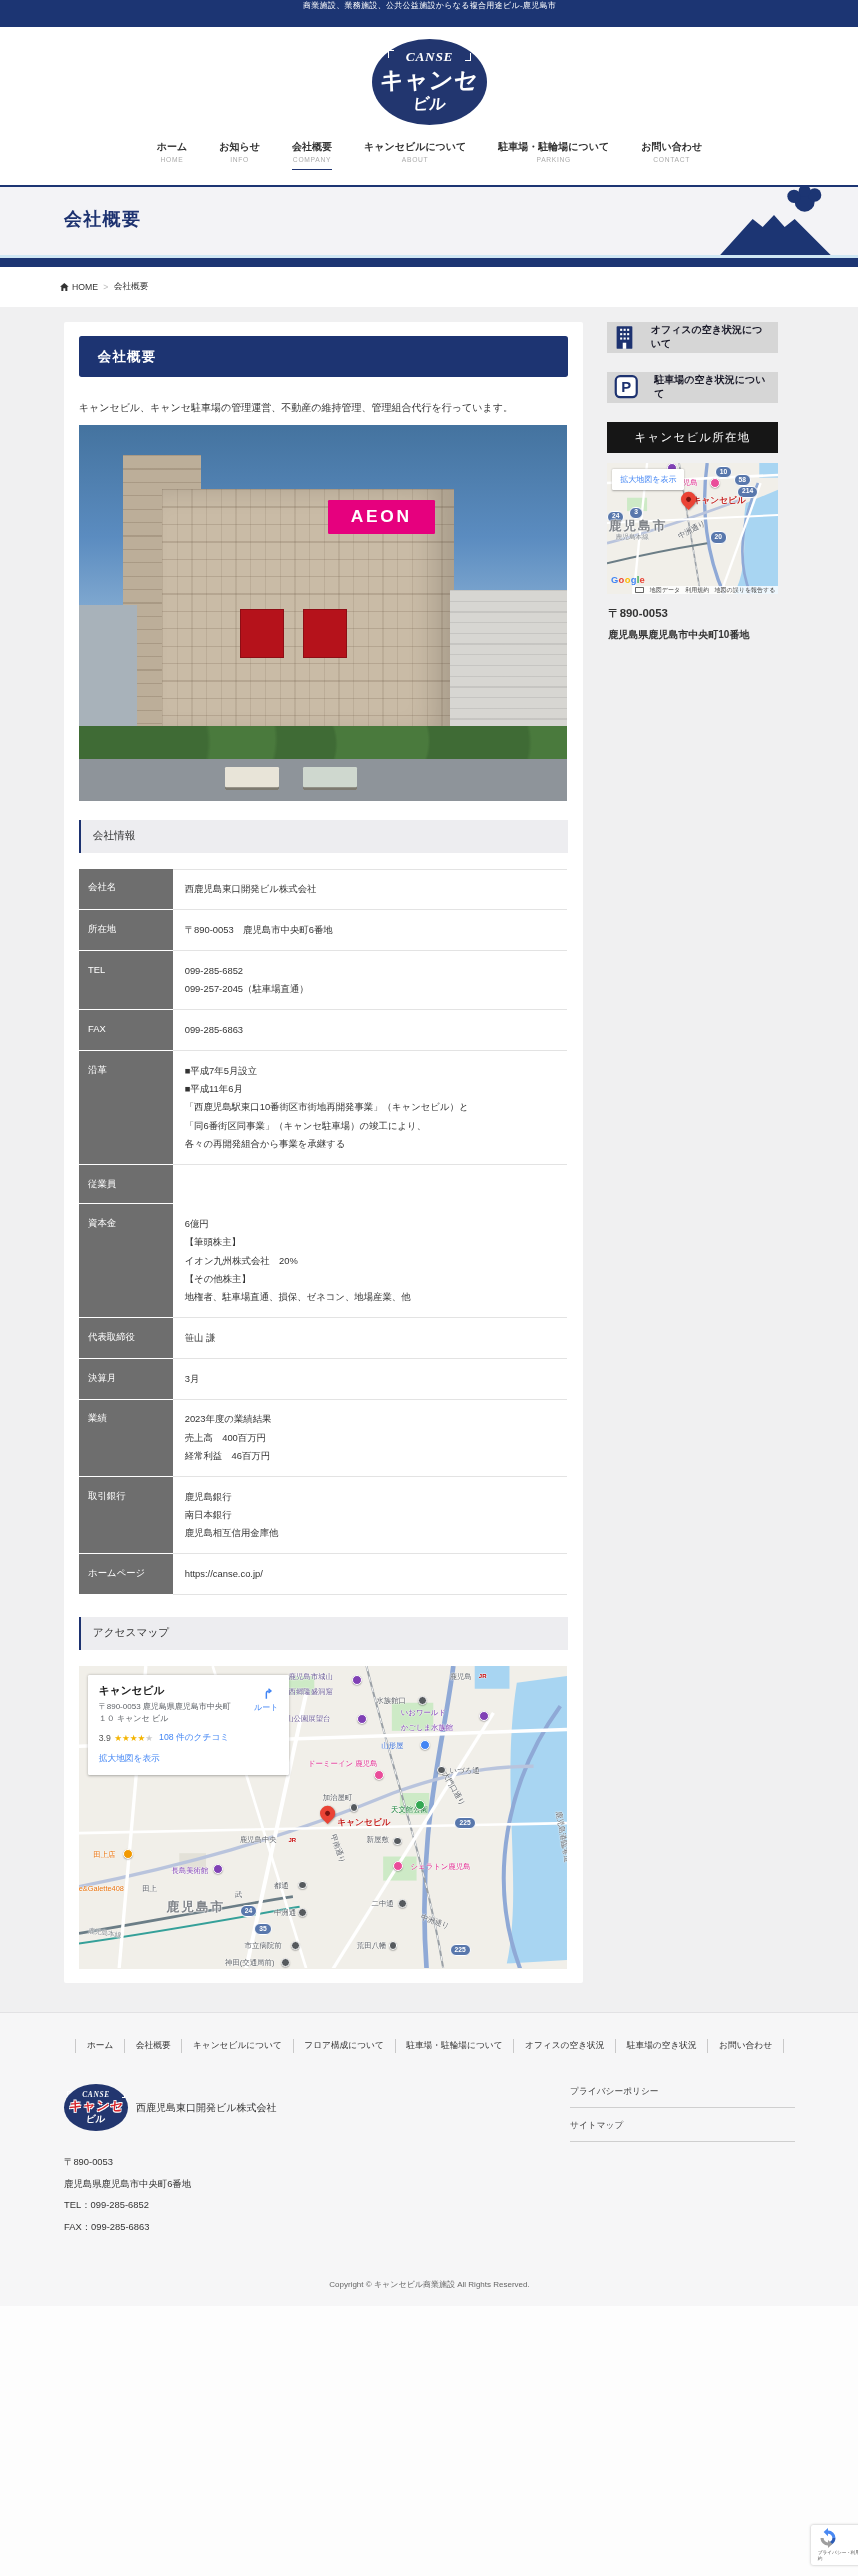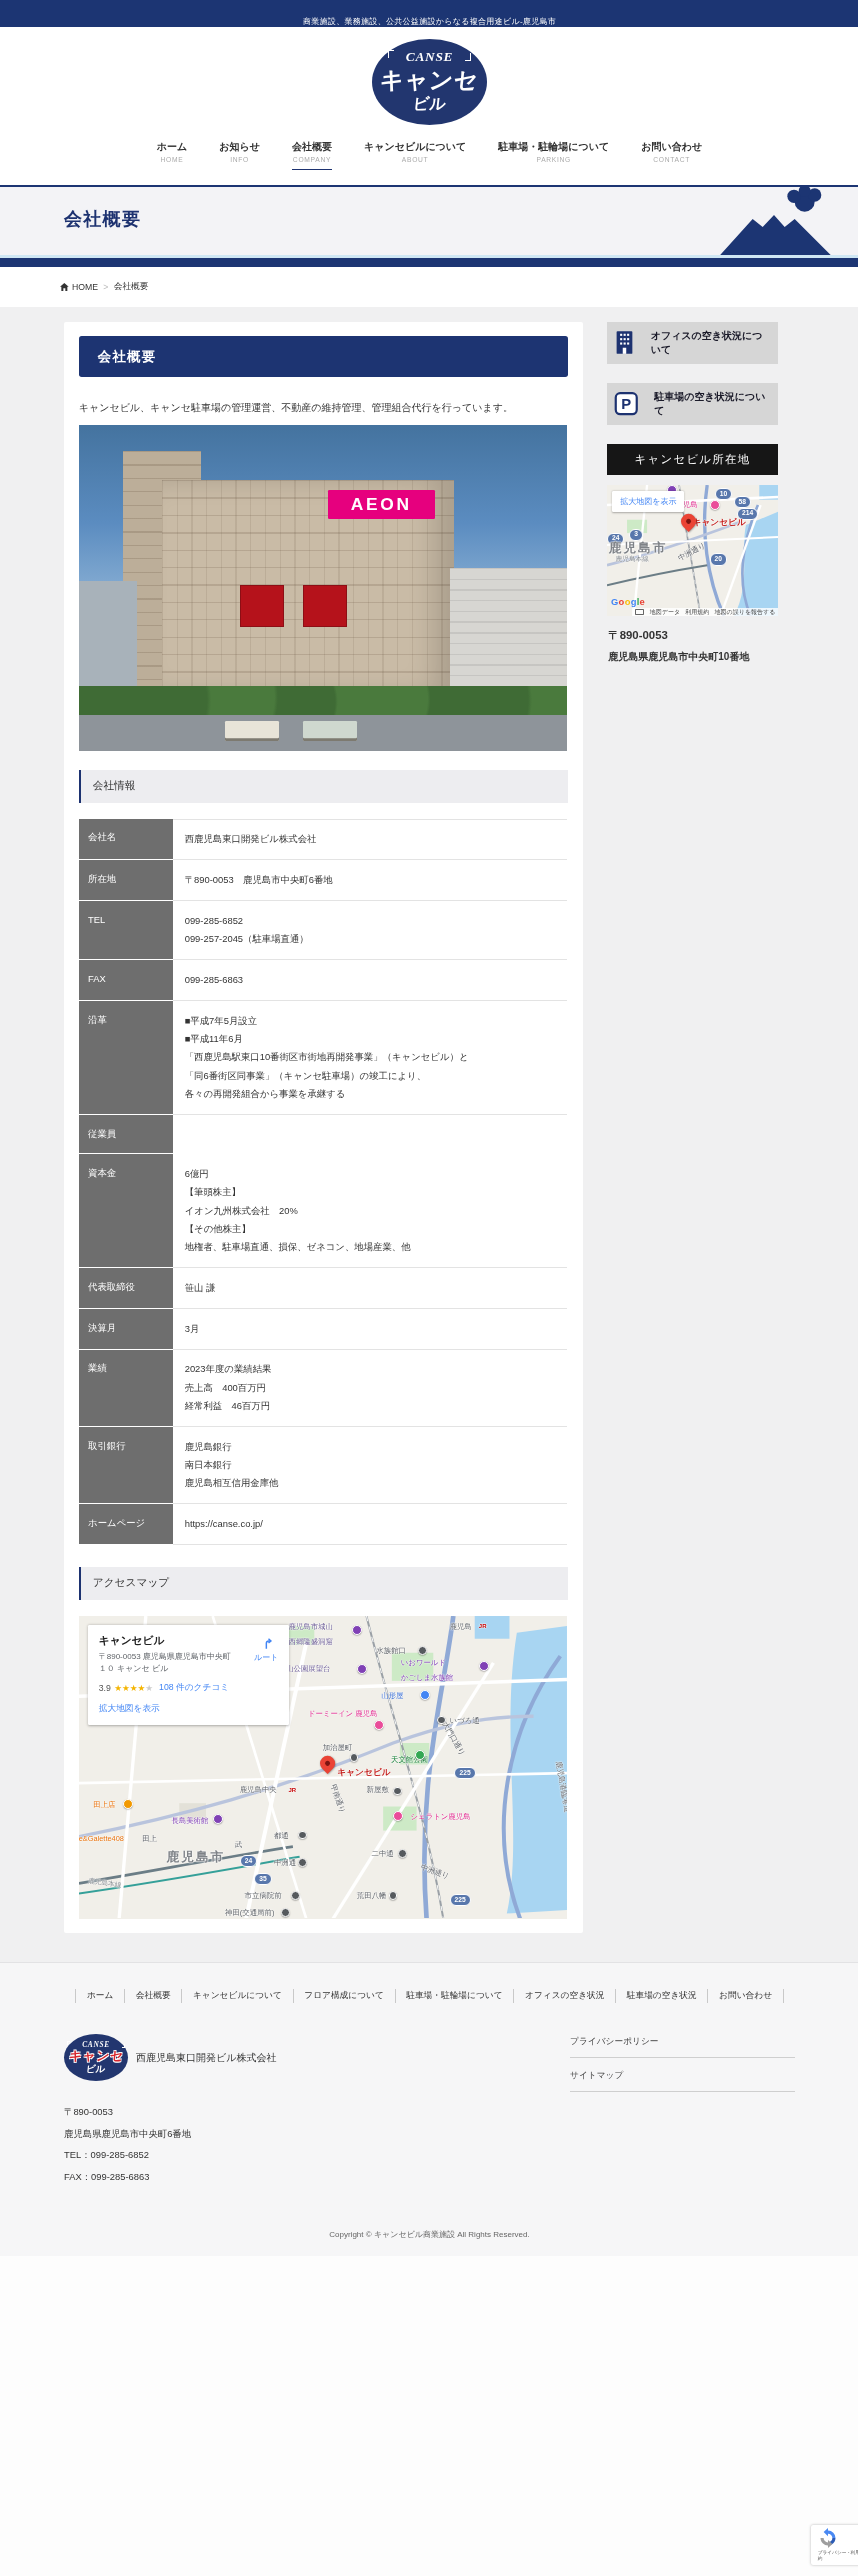--- a/index.html
+++ b/index.html
@@ -1,20 +1,20 @@
 <!DOCTYPE html>
 <html style="font-size:10.7px"><head>
 <meta charset="utf-8">
 <style>
   * { margin:0; padding:0; box-sizing:border-box; }
   body { width:859px; background:#fff; font-family:"Liberation Sans","DejaVu Sans",sans-serif; color:#333; }
   .page { position:relative; width:859px; height:2576px; overflow:hidden; background:#fff; }
 
   
-  .topbar { height:27px; background:#1c3573; color:#fff; display:flex; align-items:flex-end; justify-content:center; font-size:8px; letter-spacing:0.3px; }
+  .topbar { height:27px; background:#1c3573; color:#fff; display:flex; align-items:flex-start; justify-content:center; font-size:8px; letter-spacing:0.3px; }
 
   
   .site-header { height:158px; background:#fff; display:flex; flex-direction:column; align-items:center; }
   .logo { width:115px; height:86px; margin-top:12px; background:#22366f; border-radius:50%; display:flex; flex-direction:column; align-items:center; justify-content:center; color:#fff; }
   .logo .en-row { display:flex; align-items:flex-start; gap:12px; }
   .logo .brk-l { width:6px; height:7.4px; border-left:1.3px solid #fff; border-top:1.3px solid #fff; margin-top:1.3px; }
   .logo .brk-r { width:6px; height:7.4px; border-right:1.3px solid #fff; border-bottom:1.3px solid #fff; margin-top:4px; }
   .logo .en { font-family:"Liberation Serif","DejaVu Serif",serif; font-style:italic; font-weight:bold; font-size:13.4px; letter-spacing:0.7px; }
   .logo .kana { font-size:23.4px; font-weight:bold; transform:skewX(-6deg); letter-spacing:0.7px; margin-top:-1.3px; }
   .logo .bill { font-size:16px; font-weight:bold; transform:skewX(-6deg); margin-top:-2px; }
@@ -39,21 +39,21 @@
 
   
   .content { background:#f0f0f1; padding:14.7px 0 29px 0; }
   .wrap { width:714px; margin-left:64px; display:flex; gap:24px; align-items:flex-start; }
   .main-card { width:519px; background:#fff; border-radius:2px; padding:14.7px; }
 
   .card-title { height:41px; background:#1d3472; border-radius:2.7px; color:#fff; font-size:13.4px; font-weight:bold; display:flex; align-items:center; padding-left:19px; letter-spacing:1.3px; margin-bottom:24px; }
   .intro { font-size:10px; color:#333; margin-bottom:9.4px; }
 
   
-  .photo { position:relative; width:488px; height:326px; overflow:hidden; margin-bottom:19px; background:linear-gradient(#44739f 0%, #5b8cc0 30%, #a9c8e2 70%, #d8e6f1 100%); }
+  .photo { position:relative; width:488px; height:376px; overflow:hidden; margin-bottom:19px; background:linear-gradient(#44739f 0%, #5b8cc0 30%, #a9c8e2 70%, #d8e6f1 100%); }
   .ph-bldg-main { position:absolute; left:17%; top:17%; width:60%; height:66%; background:#c9bba6;
      background-image:repeating-linear-gradient(to bottom, rgba(90,70,50,.18) 0 1.3px, transparent 1.3px 17.4px), repeating-linear-gradient(to right, rgba(90,70,50,.12) 0 1.3px, transparent 1.3px 14.7px); box-shadow:inset -20px 0 27px rgba(0,0,0,.15); }
   .ph-bldg-tower { position:absolute; left:9%; top:8%; width:16%; height:75%; background:#bcae99; background-image:repeating-linear-gradient(to bottom, rgba(90,70,50,.2) 0 1.3px, transparent 1.3px 13.4px); }
   .ph-sign { position:absolute; left:51%; top:20%; width:22%; height:9%; background:#e6007e; display:flex; align-items:center; justify-content:center; color:#fff; font-weight:bold; font-size:17.4px; letter-spacing:2.7px; border-radius:1.3px; }
   .ph-poster { position:absolute; width:9%; height:13%; background:#b5121b; border:1.3px solid #8d0e15; }
   .ph-poster.p1 { left:33%; top:49%; } .ph-poster.p2 { left:46%; top:49%; }
   .ph-bldg-right { position:absolute; right:0; top:44%; width:24%; height:42%; background:#d7d6d2; background-image:repeating-linear-gradient(to bottom, rgba(0,0,0,.08) 0 1.3px, transparent 1.3px 10.7px); }
   .ph-bldg-left { position:absolute; left:0; top:48%; width:12%; height:38%; background:#a8b2ba; }
   .ph-trees { position:absolute; left:0; bottom:11%; width:100%; height:9%; background:radial-gradient(circle at 10% 50%, #3f6b35 18%, transparent 19%), radial-gradient(circle at 25% 40%, #4a7a3d 20%, transparent 21%), radial-gradient(circle at 42% 55%, #3f6b35 18%, transparent 19%), radial-gradient(circle at 60% 45%, #4a7a3d 19%, transparent 20%), radial-gradient(circle at 78% 50%, #3f6b35 18%, transparent 19%), radial-gradient(circle at 92% 42%, #4a7a3d 17%, transparent 18%); }
   .ph-road { position:absolute; left:0; bottom:0; width:100%; height:11%; background:#8e949a; }
@@ -97,21 +97,21 @@
   .mi-addr { font-size:8px; color:#5f6368; margin-top:3px; line-height:1.5; width:134px; }
   .mi-route { position:absolute; right:10.7px; top:10.7px; text-align:center; color:#4285f4; font-size:8px; cursor:pointer; }
   .mi-rating { display:flex; align-items:center; gap:3.3px; margin-top:6.7px; font-size:8.7px; }
   .mi-rating .num { color:#555; }
   .star { color:#f4b400; font-size:8.7px; } .star.off { color:#ccc; }
   .mi-reviews { color:#4285f4; cursor:pointer; margin-left:2.7px; }
   .mi-expand { color:#4285f4; font-size:8.7px; margin-top:9.4px; cursor:pointer; }
 
   
   .aside { width:171px; }
-  .side-btn { height:42px; background:#d6d6d6; display:flex; align-items:center; gap:16px; padding:0 6.7px; margin-bottom:19px; cursor:pointer; font-family:"Liberation Serif","DejaVu Serif",serif; font-weight:bold; font-size:10px; color:#1b1b2a; }
+  .side-btn { height:31px; background:#d6d6d6; display:flex; align-items:center; gap:16px; padding:0 6.7px; margin-bottom:19px; cursor:pointer; font-family:"Liberation Serif","DejaVu Serif",serif; font-weight:bold; font-size:10px; color:#1b1b2a; }
   .side-black { height:31px; background:#161616; color:#fff; display:flex; align-items:center; justify-content:center; font-family:"Liberation Serif","DejaVu Serif",serif; font-size:11.4px; letter-spacing:1.3px; margin-bottom:10.7px; }
   .gmap-small { width:171px; height:131px; margin-bottom:12px; }
   .expand-btn { position:absolute; left:5.3px; top:5.3px; background:#fff; color:#4285f4; font-size:8px; padding:5.3px 8px; border-radius:1.3px; box-shadow:0 0.7px 2px rgba(0,0,0,.3); z-index:5; cursor:pointer; }
   .google { position:absolute; left:4px; bottom:9.4px; font-size:9.4px; font-weight:bold; letter-spacing:0.3px; z-index:4; }
   .google span:nth-child(1){color:#4285F4}.google span:nth-child(2){color:#EA4335}.google span:nth-child(3){color:#FBBC05}.google span:nth-child(4){color:#4285F4}.google span:nth-child(5){color:#34A853}.google span:nth-child(6){color:#EA4335}
   .attrib { position:absolute; right:0; bottom:0; height:8.7px; background:rgba(255,255,255,.8); display:flex; align-items:center; gap:5.3px; font-size:6px; color:#444; padding:0 2.7px; z-index:4; }
   .kbd-icon { width:9.4px; height:5.3px; border:0.7px solid #666; border-radius:0.7px; display:inline-block; }
   .side-postal { font-size:11.4px; font-weight:bold; color:#333; margin:12px 0 6.7px 1.3px; }
   .side-addr { font-size:10px; font-weight:bold; color:#333; margin-left:1.3px; }
 

